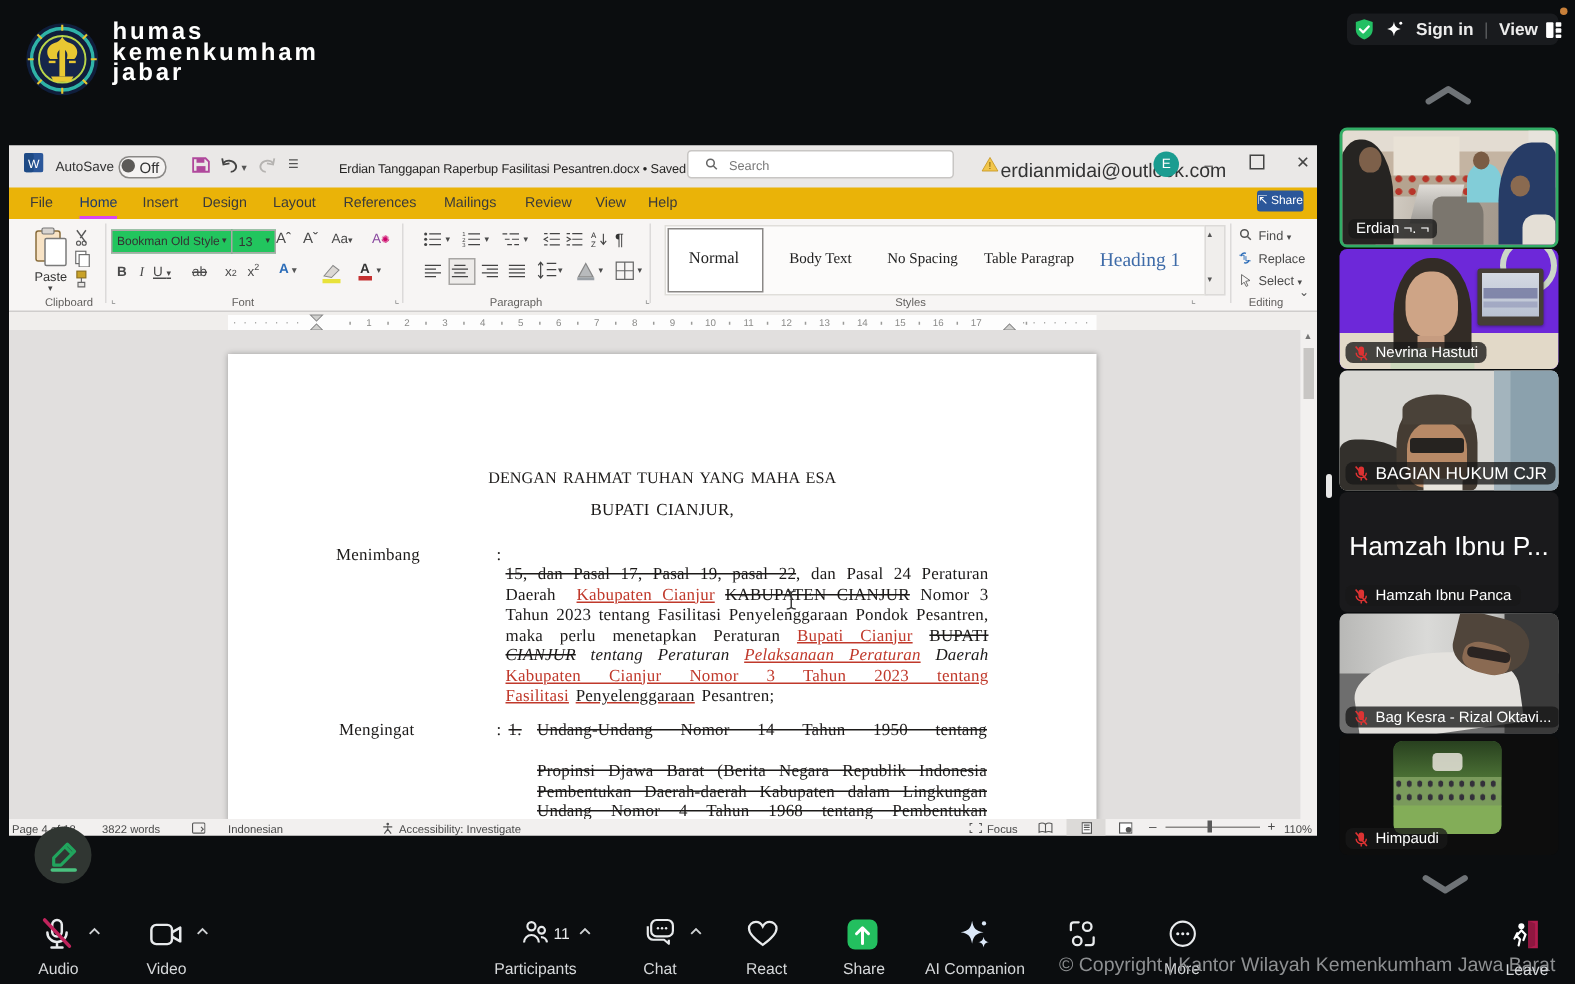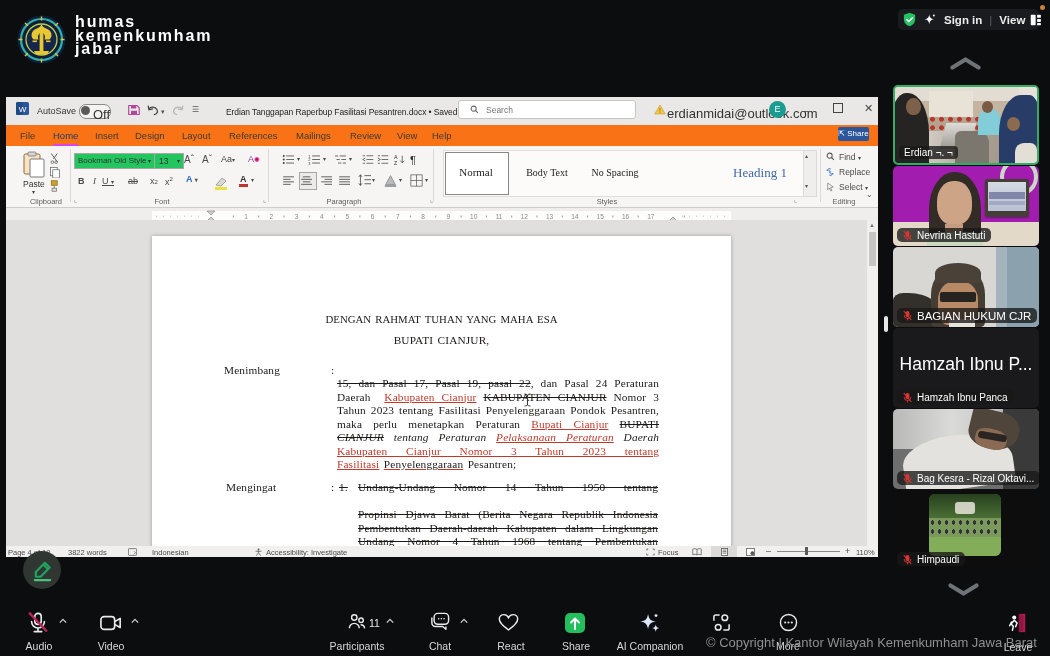--- a/index.html
+++ b/index.html
@@ -3,21 +3,21 @@
 <meta charset="utf-8">
 <style>
 html,body{margin:0;padding:0;}
 body{width:1050px;height:656px;background:#0b0d0f;overflow:hidden;position:relative;font-family:"Liberation Sans",sans-serif;}
 .abs{position:absolute;}
 #logotxt{left:75px;top:15px;color:#fff;font-weight:bold;font-size:16px;line-height:13.6px;letter-spacing:1.9px;}
 #topright{left:898px;top:9px;width:141px;height:21px;background:#191b1e;border-radius:5px;display:flex;align-items:center;color:#ececec;font-size:11.5px;font-weight:bold;white-space:nowrap;}
 
 #word{left:6px;top:97px;width:872px;height:460px;background:#e9e7e6;font-family:"Liberation Sans",sans-serif;}
 #titlebar{left:0;top:0;width:872px;height:28px;background:#eae8e7;}
-#menubar{left:0;top:28px;width:872px;height:21px;background:#f97316;font-size:9.5px;color:#3a3a3a;}
+#menubar{left:0;top:28px;width:872px;height:21px;background:#eab308;font-size:9.5px;color:#3a3a3a;}
 #ribbon{left:0;top:49px;width:872px;height:61px;background:#f7f5f4;border-bottom:1px solid #cfcdcc;}
 .glabel{position:absolute;top:51px;font-size:7.5px;color:#605e5c;text-align:center;}
 .gdiv{position:absolute;top:3px;width:1px;height:53px;background:#dcdad9;}
 #ruler{left:0;top:111px;width:872px;height:12px;background:#f0eeec;}
 #docarea{left:0;top:123px;width:861px;height:326px;background:#e1dfde;overflow:hidden;}
 #wscroll{left:861px;top:123px;width:11px;height:326px;background:#f2f0ef;}
 #page{left:146px;top:16px;width:579px;height:312px;background:#fff;box-shadow:0 0 4px rgba(0,0,0,0.3);}
 #statusbar{left:0;top:449px;width:872px;height:11px;background:#f2f0ef;font-size:7.5px;color:#4a4a4a;}
 .sb{position:absolute;top:1.5px;}
 
@@ -81,21 +81,21 @@
   <div class="abs" id="titlebar">
 
     <svg class="abs" style="left:10px;top:5px;" width="13" height="13" viewBox="0 0 16 16">
       <rect x="0" y="0" width="16" height="16" rx="2" fill="#2b579a"></rect>
       <rect x="0" y="0" width="8" height="16" rx="2" fill="#1e4a85"></rect>
       <text x="8" y="12" font-size="10" fill="#fff" text-anchor="middle" font-family="Liberation Sans">W</text>
     </svg>
     <span class="abs" style="left:31px;top:9px;font-size:9px;color:#333;">AutoSave</span>
     <span class="abs" style="left:73px;top:7px;width:30px;height:13px;background:#f5f3f2;border:1px solid #8a8886;border-radius:7px;"></span>
     <span class="abs" style="left:75px;top:9px;width:9px;height:9px;background:#5c5a58;border-radius:50%;"></span>
-    <span class="abs" style="left:87px;top:10px;font-size:13px;color:#333;">Off</span>
+    <span class="abs" style="left:87px;top:10px;font-size:10px;color:#333;">Off</span>
 
     <svg class="abs" style="left:122px;top:7px;" width="12" height="12" viewBox="0 0 16 16">
       <path d="M1 2 h11 l3 3 v9 h-14 z" fill="none" stroke="#b0489c" stroke-width="1.6"></path>
       <rect x="4" y="9" width="8" height="5" fill="#b0489c"></rect>
       <rect x="4" y="2" width="7" height="4" fill="#b0489c"></rect>
     </svg>
 
     <svg class="abs" style="left:140px;top:7px;" width="14" height="13" viewBox="0 0 16 16">
       <path d="M3 6 C5 3 11 3 13 7 C14.5 10 12 13 9 13" fill="none" stroke="#444" stroke-width="1.5"></path>
       <path d="M2 2 L3 7 L8 6" fill="none" stroke="#444" stroke-width="1.5"></path>
@@ -257,20 +257,21 @@
     <div class="ric" style="left:419px;top:30px;font-size:6px;">▾</div>
     <div class="glabel" style="left:308px;width:60px;">Paragraph</div>
     <div class="abs" style="left:424px;top:50px;font-size:7px;color:#888;">⌞</div>
     <div class="gdiv" style="left:427px;"></div>
     
     <div class="abs" style="left:437px;top:4px;width:360px;height:45px;background:#fcfbfa;border:1px solid #e0deda;"></div>
     <div class="abs" style="left:439px;top:6px;width:62px;height:41px;background:#fff;border:1px solid #8a8886;"></div>
     <div class="abs" style="left:439px;top:6px;width:62px;height:41px;font-family:'Liberation Serif';font-size:11px;color:#222;text-align:center;line-height:41px;">Normal</div>
     <div class="abs" style="left:508px;top:6px;width:66px;height:41px;font-family:'Liberation Serif';font-size:10px;color:#222;text-align:center;line-height:41px;">Body Text</div>
     <div class="abs" style="left:576px;top:6px;width:66px;height:41px;font-family:'Liberation Serif';font-size:10px;color:#222;text-align:center;line-height:41px;">No Spacing</div>
+    <div class="abs" style="left:642px;top:6px;width:76px;height:41px;font-family:'Liberation Serif';font-size:10px;color:#222;text-align:center;line-height:41px;">Table Paragrap</div>
     <div class="abs" style="left:718px;top:6px;width:72px;height:41px;font-family:'Liberation Serif';font-size:13px;color:#3e6ba8;text-align:center;line-height:41px;">Heading 1</div>
     <div class="abs" style="left:797px;top:4px;width:12px;height:45px;background:#f0eeec;border:1px solid #dcdad8;"></div>
     <div class="abs" style="left:799px;top:6px;font-size:6px;color:#555;">▴</div>
     <div class="abs" style="left:799px;top:36px;font-size:6px;color:#555;">▾</div>
     <div class="glabel" style="left:571px;width:60px;">Styles</div>
     <div class="abs" style="left:788px;top:50px;font-size:7px;color:#888;">⌞</div>
     <div class="gdiv" style="left:814px;"></div>
     
     <svg class="abs" style="left:820px;top:6px;" width="9" height="9" viewBox="0 0 16 16">
         <circle cx="6.5" cy="6.5" r="4.5" fill="none" stroke="#555" stroke-width="1.8"></circle>
@@ -403,21 +404,21 @@
   <div class="abs" style="left:11px;top:11px;width:15px;height:17px;background:#7d604a;border-radius:50% 50% 45% 45%;"></div>
   <div class="abs" style="left:83px;top:22px;width:23px;height:26px;background:#82cdd8;border-radius:45% 45% 0 0;"></div>
   <div class="abs" style="left:87px;top:14px;width:11px;height:12px;background:#7a5c44;border-radius:50%;"></div>
   <div class="abs" style="left:124px;top:0px;width:18px;height:38px;background:#e7e3dc;"></div>
   <div class="abs" style="left:104px;top:8px;width:40px;height:70px;background:#273c66;border-radius:55% 25% 0 0;"></div>
   <div class="abs" style="left:112px;top:30px;width:13px;height:14px;background:#8a6a50;border-radius:50%;"></div>
   <div class="abs" style="left:120px;top:56px;width:22px;height:22px;background:#e4dfd6;border-radius:40% 30% 0 0;"></div>
   <div class="namelabel" style="border-radius:4px;padding:1px 5px;">Erdian ¬. ¬</div>
 </div>
 
-<div class="abs tile" style="top:166px;background:#a21caf;">
+<div class="abs tile" style="top:166px;background:#6d28d9;">
   <div class="abs" style="left:0;top:56px;width:146px;height:24px;background:#e2d9c8;"></div>
   <div class="abs" style="left:107px;top:-8px;width:30px;height:30px;border-radius:50%;border:4px solid #cbd6c8;"></div>
   <div class="abs" style="left:92px;top:13px;width:44px;height:38px;background:#453e36;border-radius:2px;box-shadow:0 1px 2px rgba(0,0,0,0.3);"></div>
   <div class="abs" style="left:95px;top:16px;width:38px;height:29px;background:linear-gradient(#d4d9e2,#b9c1d2);"></div>
   <div class="abs" style="left:96px;top:26px;width:36px;height:7px;background:#6a6f99;opacity:0.75;"></div>
   <div class="abs" style="left:96px;top:35px;width:36px;height:4px;background:#8a8fb5;opacity:0.55;"></div>
   <div class="abs" style="left:36px;top:6px;width:52px;height:78px;background:#332c26;border-radius:48% 48% 14% 14%;"></div>
   <div class="abs" style="left:44px;top:15px;width:35px;height:44px;background:#cea486;border-radius:46% 46% 42% 42%;"></div>
   <div class="abs" style="left:52px;top:58px;width:18px;height:12px;background:#c69c80;"></div>
   <div class="abs" style="left:34px;top:66px;width:56px;height:14px;background:#cbd8bd;border-radius:35% 35% 0 0;"></div>

